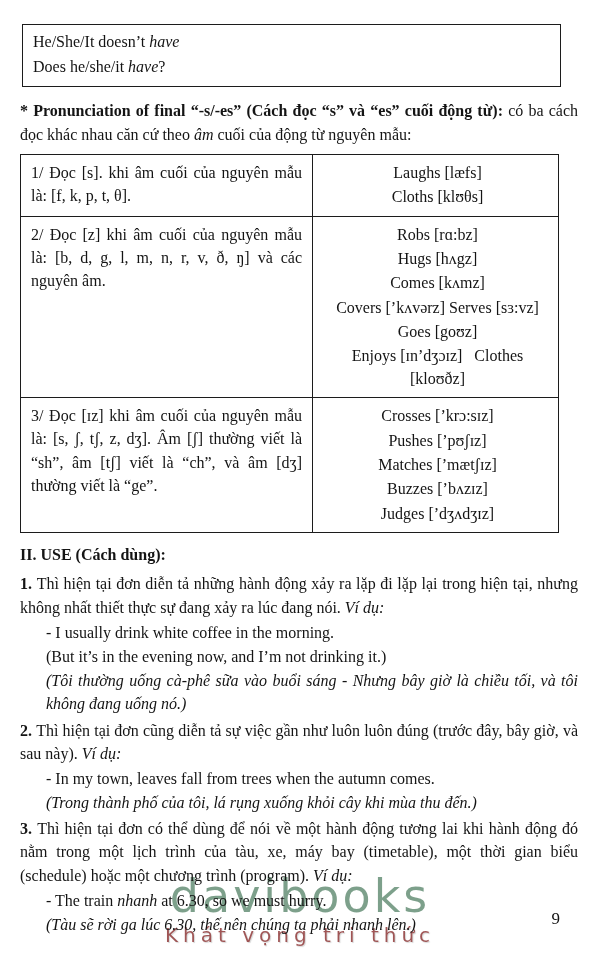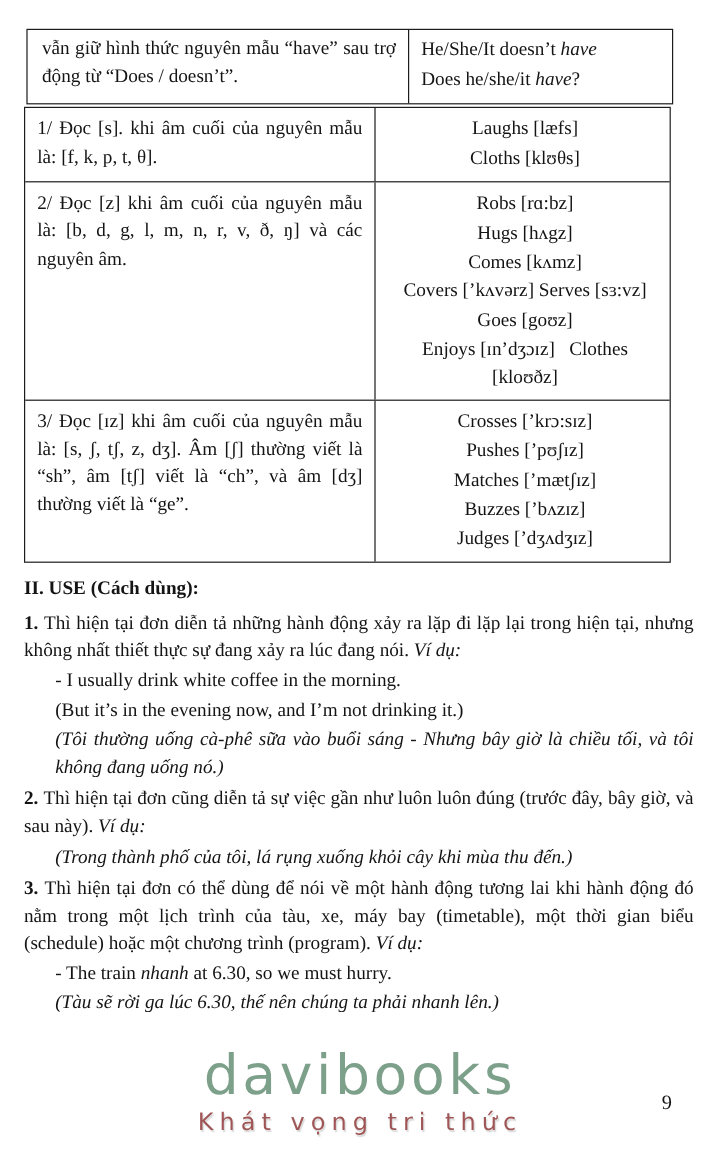--- a/index.html
+++ b/index.html
@@ -35,27 +35,27 @@
   .wm2{font-family:"DejaVu Sans",sans-serif;font-size:20px;color:#7f1d1d;opacity:.75;letter-spacing:5px;margin-top:2px;text-shadow:1px 1px 1px rgba(120,120,120,.4);}
 
   .page-num{position:absolute;right:40px;bottom:28px;font-size:17px;z-index:2;}
 </style>
 </head>
 <body>
 
 <div class="content">
 
   <div class="ttable">
-    <div class="cl"><span>vẫn giữ hình thức nguyên mẫu “have” sau trợ động từ “Does / doesn’t”.</span></div>
     <div class="cr">
       <div><span>He/She/It doesn’t </span><span style="font-style: italic;">have</span></div>
       <div><span>Does he/she/it </span><span style="font-style: italic;">have</span><span>?</span></div>
     </div>
   </div>
 
+  <div class="pron-head"><span style="font-weight: bold;">* Pronunciation of final “-s/-es” (Cách đọc “s” và “es” cuối động từ): </span><span>có ba cách đọc khác nhau căn cứ theo </span><span style="font-style: italic;">âm</span><span> cuối của động từ nguyên mẫu:</span></div>
 
   <div class="ptable">
     <div class="prow">
       <div class="pleft">1/ Đọc [s]. khi âm cuối của nguyên mẫu là: [f, k, p, t, θ].</div>
       <div class="pright">
         <div class="exline">Laughs [læfs]</div>
         <div class="exline">Cloths [klʊθs]</div>
       </div>
     </div>
     <div class="prow">
@@ -82,20 +82,21 @@
   </div>
 
   <div class="sec-head">II. USE (Cách dùng):</div>
 
   <div class="para"><span style="font-weight: bold;">1. </span><span>Thì hiện tại đơn diễn tả những hành động xảy ra lặp đi lặp lại trong hiện tại, nhưng không nhất thiết thực sự đang xảy ra lúc đang nói. </span><span style="font-style: italic;">Ví dụ:</span></div>
   <div class="ex"><span>- I usually drink white coffee in the morning.</span></div>
   <div class="ex"><span>(But it’s in the evening now, and I’m not drinking it.)</span></div>
   <div class="ex"><span style="font-style: italic; margin-top: 12px;">(Tôi thường uống cà-phê sữa vào buổi sáng - Nhưng bây giờ là chiều tối, và tôi không đang uống nó.)</span></div>
 
   <div class="para"><span style="font-weight: bold;">2. </span><span>Thì hiện tại đơn cũng diễn tả sự việc gần như luôn luôn đúng (trước đây, bây giờ, và sau này). </span><span style="font-style: italic;">Ví dụ:</span></div>
+  <div class="ex"><span>- In my town, leaves fall from trees when the autumn comes.</span></div>
   <div class="ex"><span style="font-style: italic;">(Trong thành phố của tôi, lá rụng xuống khỏi cây khi mùa thu đến.)</span></div>
 
   <div class="para"><span style="font-weight: bold;">3. </span><span>Thì hiện tại đơn có thể dùng để nói về một hành động tương lai khi hành động đó nằm trong một lịch trình của tàu, xe, máy bay (timetable), một thời gian biểu (schedule) hoặc một chương trình (program). </span><span style="font-style: italic;">Ví dụ:</span></div>
   <div class="ex"><span>- The train </span><span style="font-style: italic;">nhanh</span><span> at 6.30, so we must hurry.</span></div>
   <div class="ex"><span style="font-style: italic;">(Tàu sẽ rời ga lúc 6.30, thế nên chúng ta phải nhanh lên.)</span></div>
 
 </div>
 
 <div class="watermark">
   <div class="wm1">davibooks</div>

